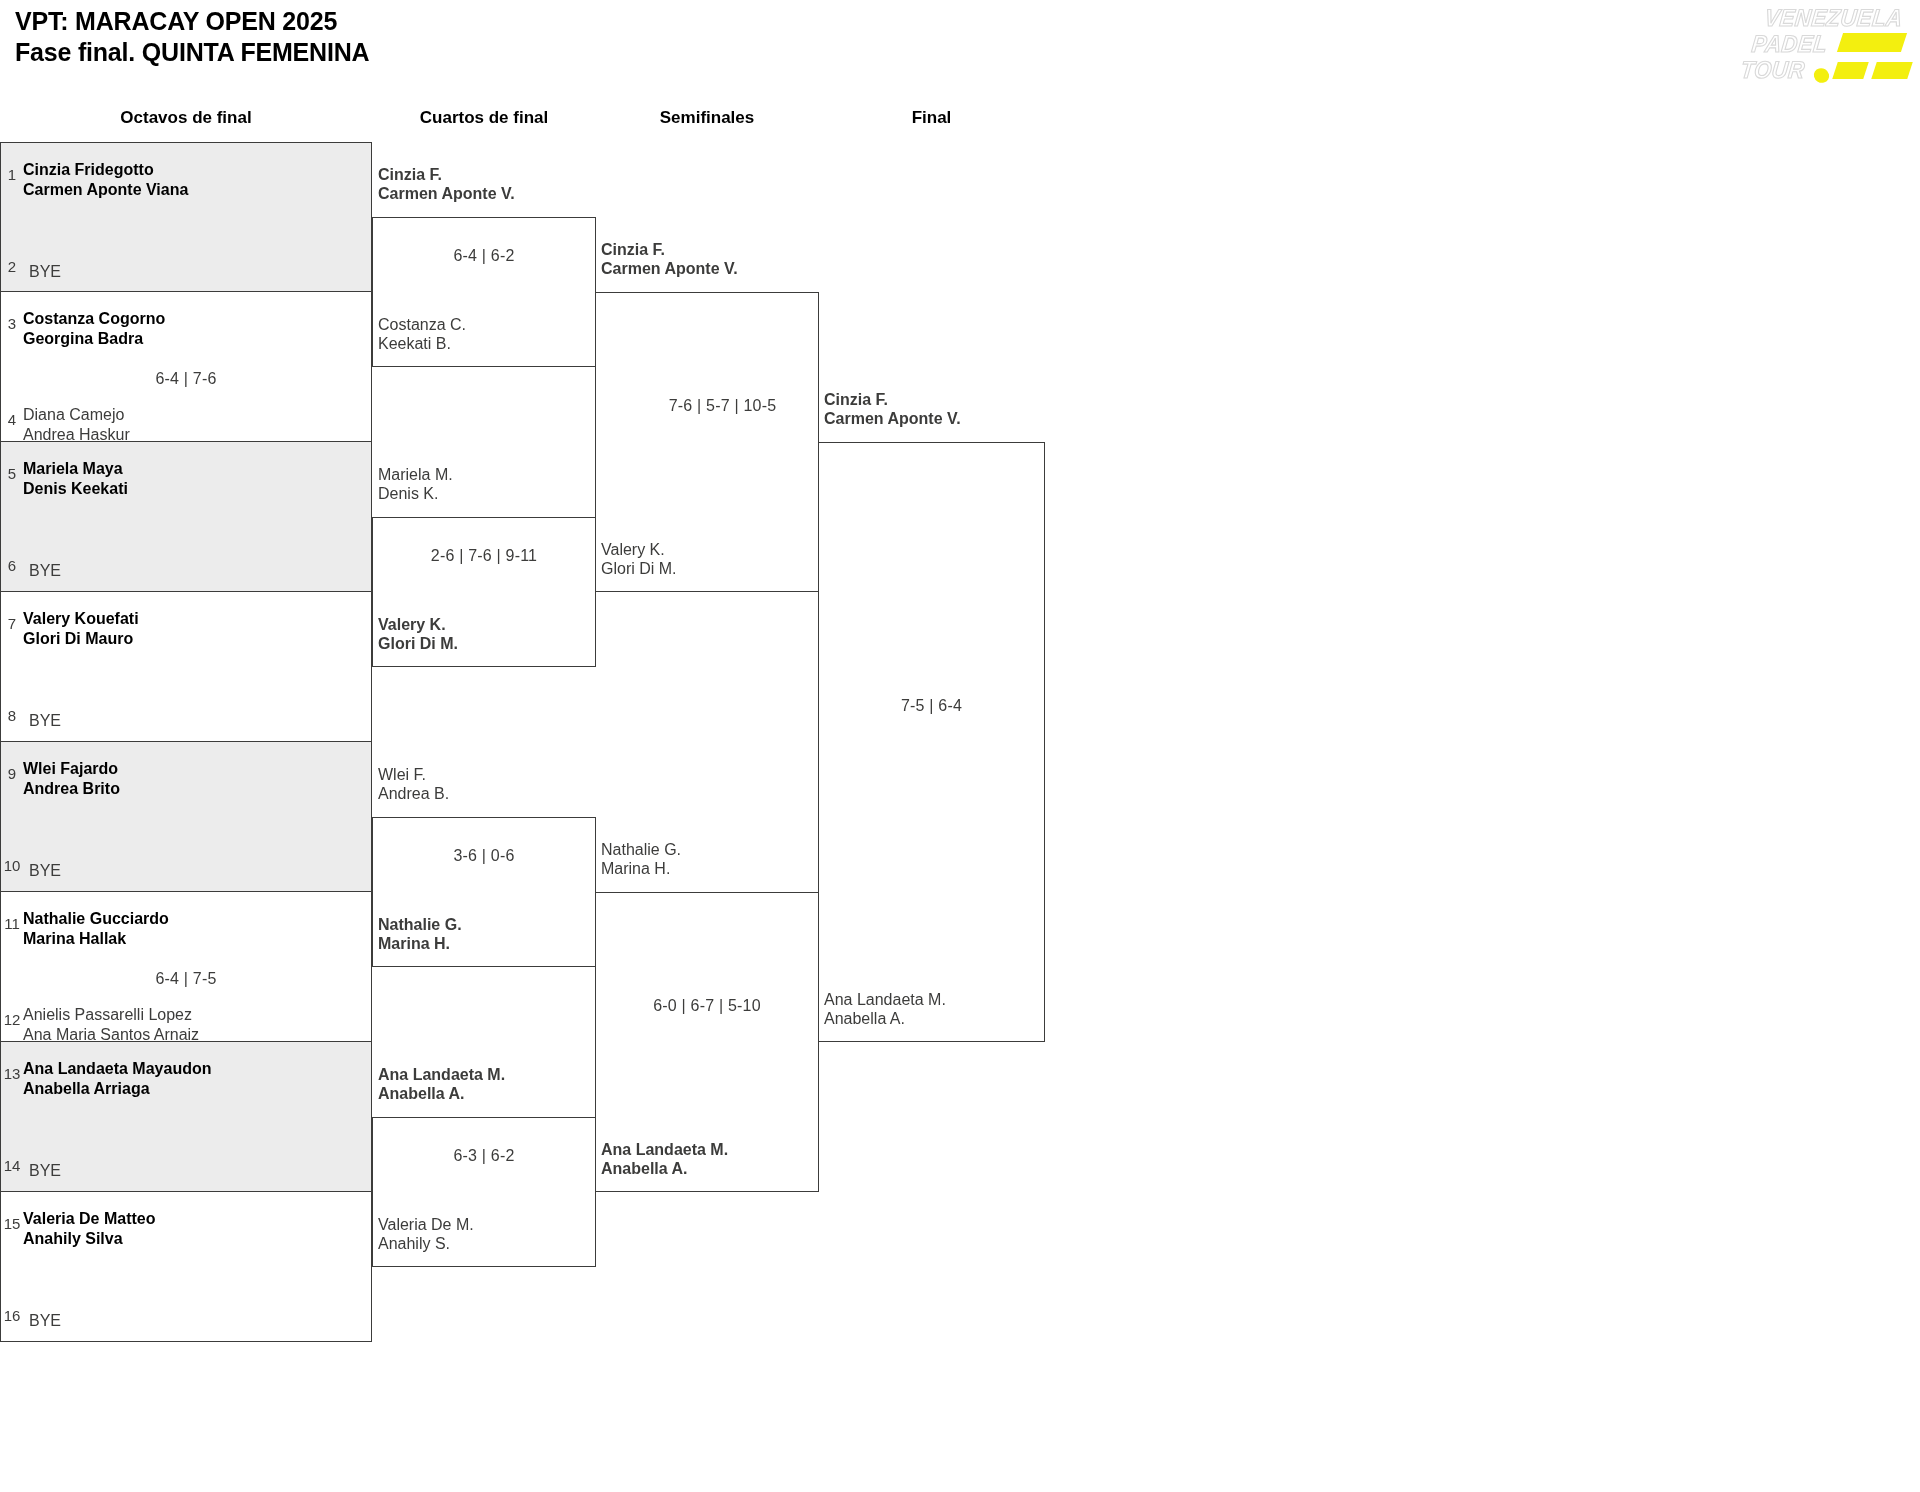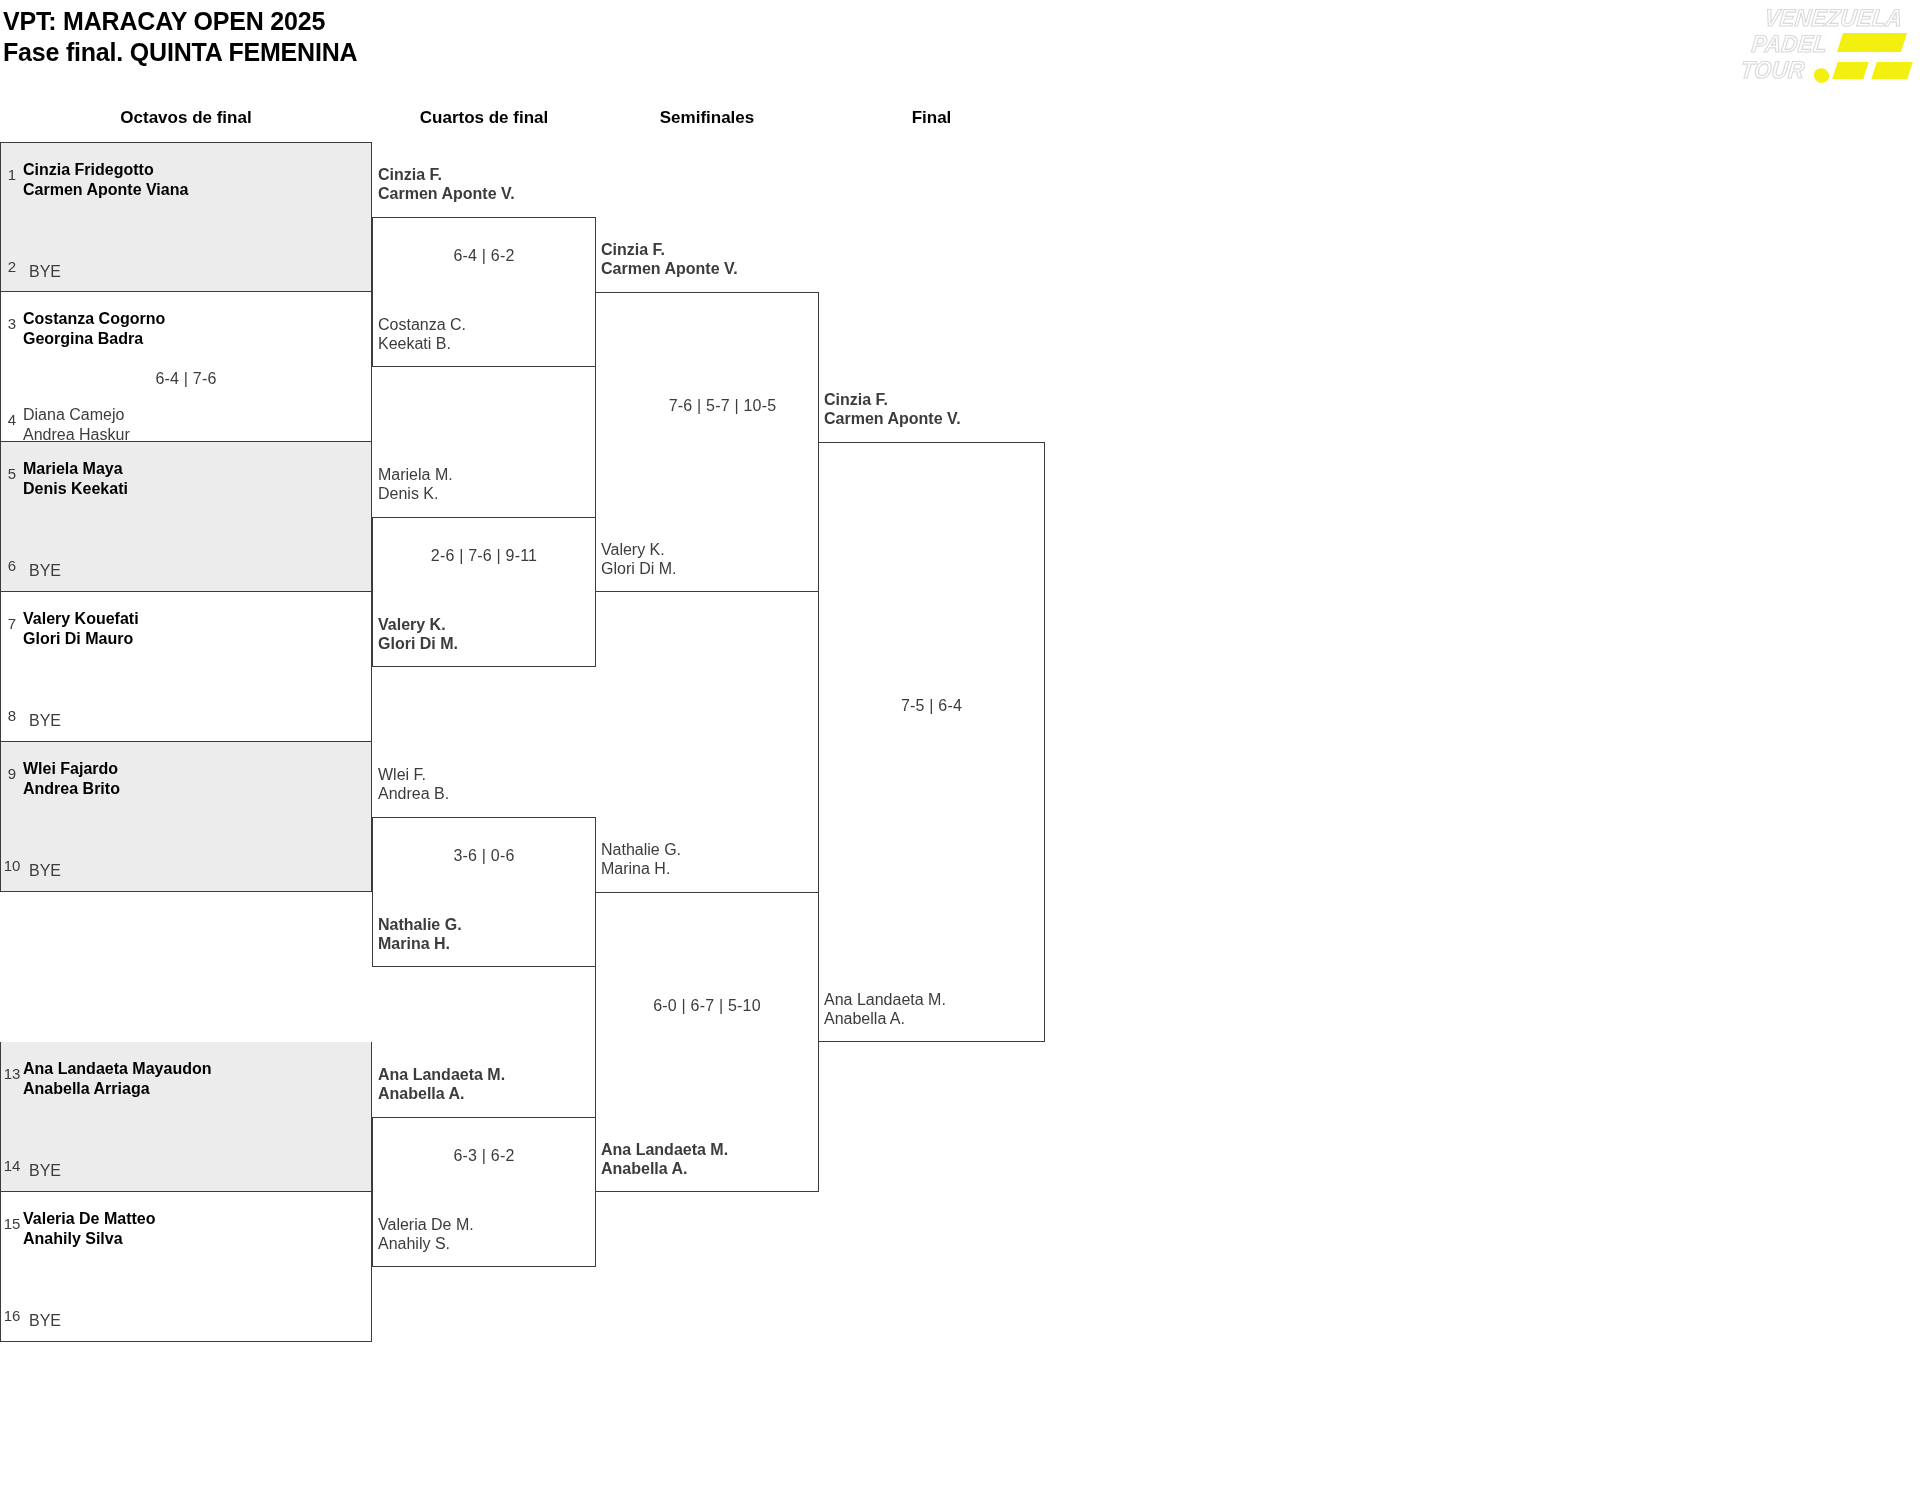--- a/index.html
+++ b/index.html
@@ -1,19 +1,19 @@
 <!DOCTYPE html>
 <html><head>
 <meta charset="utf-8">
 <style>
   html,body{margin:0;padding:0;background:#fff;}
   .canvas{position:relative;width:1920px;height:1492px;background:#ffffff;overflow:hidden;
           font-family:"Liberation Sans",sans-serif;color:#000;}
 
-  .page-title{position:absolute;left:3px;top:6px;font-weight:700;font-size:25px;line-height:31px;
+  .page-title{position:absolute;left:15px;top:6px;font-weight:700;font-size:25px;line-height:31px;
               letter-spacing:-0.2px;color:#000;}
   .page-title .tline{display:block;}
 
   .col-header{position:absolute;top:108px;font-size:17px;font-weight:600;text-align:center;color:#000;}
 
   .mbox{position:absolute;box-sizing:border-box;border:1px solid #3c3c3b;background:#fff;}
   .mbox.shaded{background:#ececec;}
   .r16{left:0;width:372px;height:150px;border-top:none;}
   .r16.first{border-top:1px solid #3c3c3b;}
 
@@ -153,20 +153,37 @@
     </div>
     <div class="box-score"></div>
     <div class="team-row slot-bottom-bye">
       <span class="seed">10</span>
       <span class="names bye-label">
         <span class="nline">BYE</span>
       </span>
     </div>
   </div>
 
+  <div class="mbox r16" style="top:892px">
+    <div class="team-row slot-top">
+      <span class="seed">11</span>
+      <span class="names bold">
+        <span class="nline">Nathalie Gucciardo</span>
+        <span class="nline">Marina Hallak</span>
+      </span>
+    </div>
+    <div class="box-score">6-4 | 7-5</div>
+    <div class="team-row slot-bottom-full">
+      <span class="seed">12</span>
+      <span class="names">
+        <span class="nline">Anielis Passarelli Lopez</span>
+        <span class="nline">Ana Maria Santos Arnaiz</span>
+      </span>
+    </div>
+  </div>
 
   <div class="mbox r16 shaded" style="top:1042px">
     <div class="team-row slot-top">
       <span class="seed">13</span>
       <span class="names bold">
         <span class="nline">Ana Landaeta Mayaudon</span>
         <span class="nline">Anabella Arriaga</span>
       </span>
     </div>
     <div class="box-score"></div>

